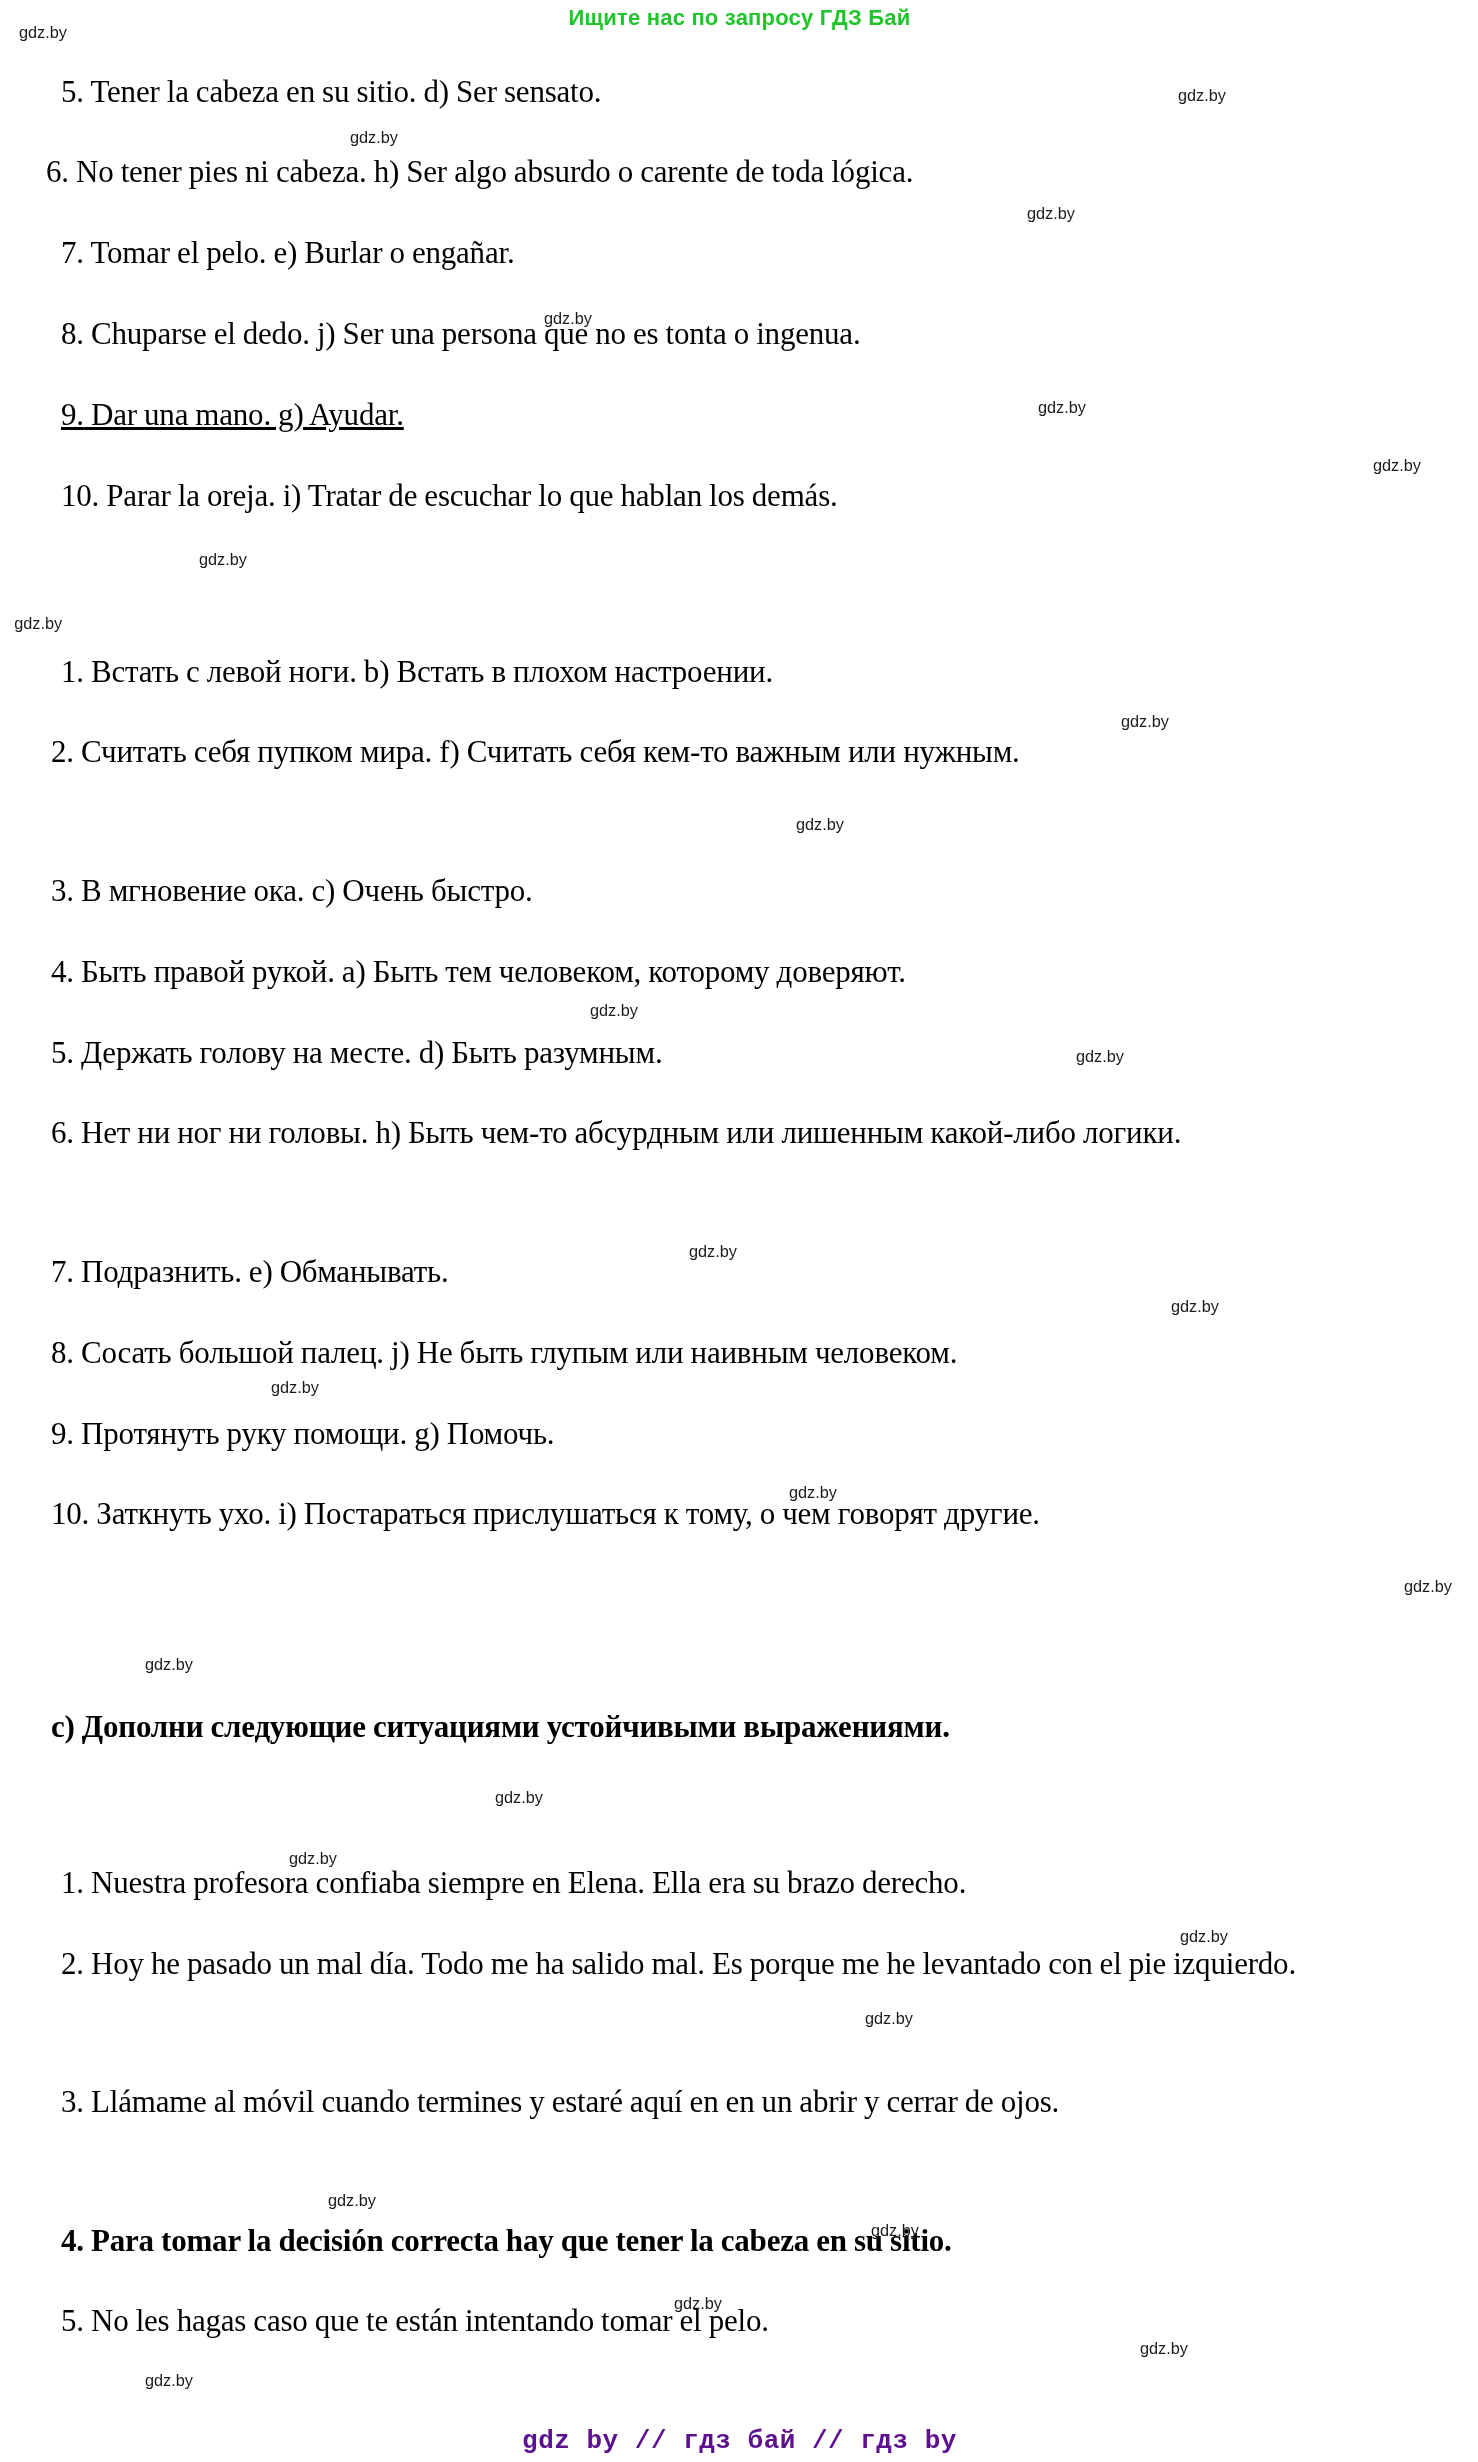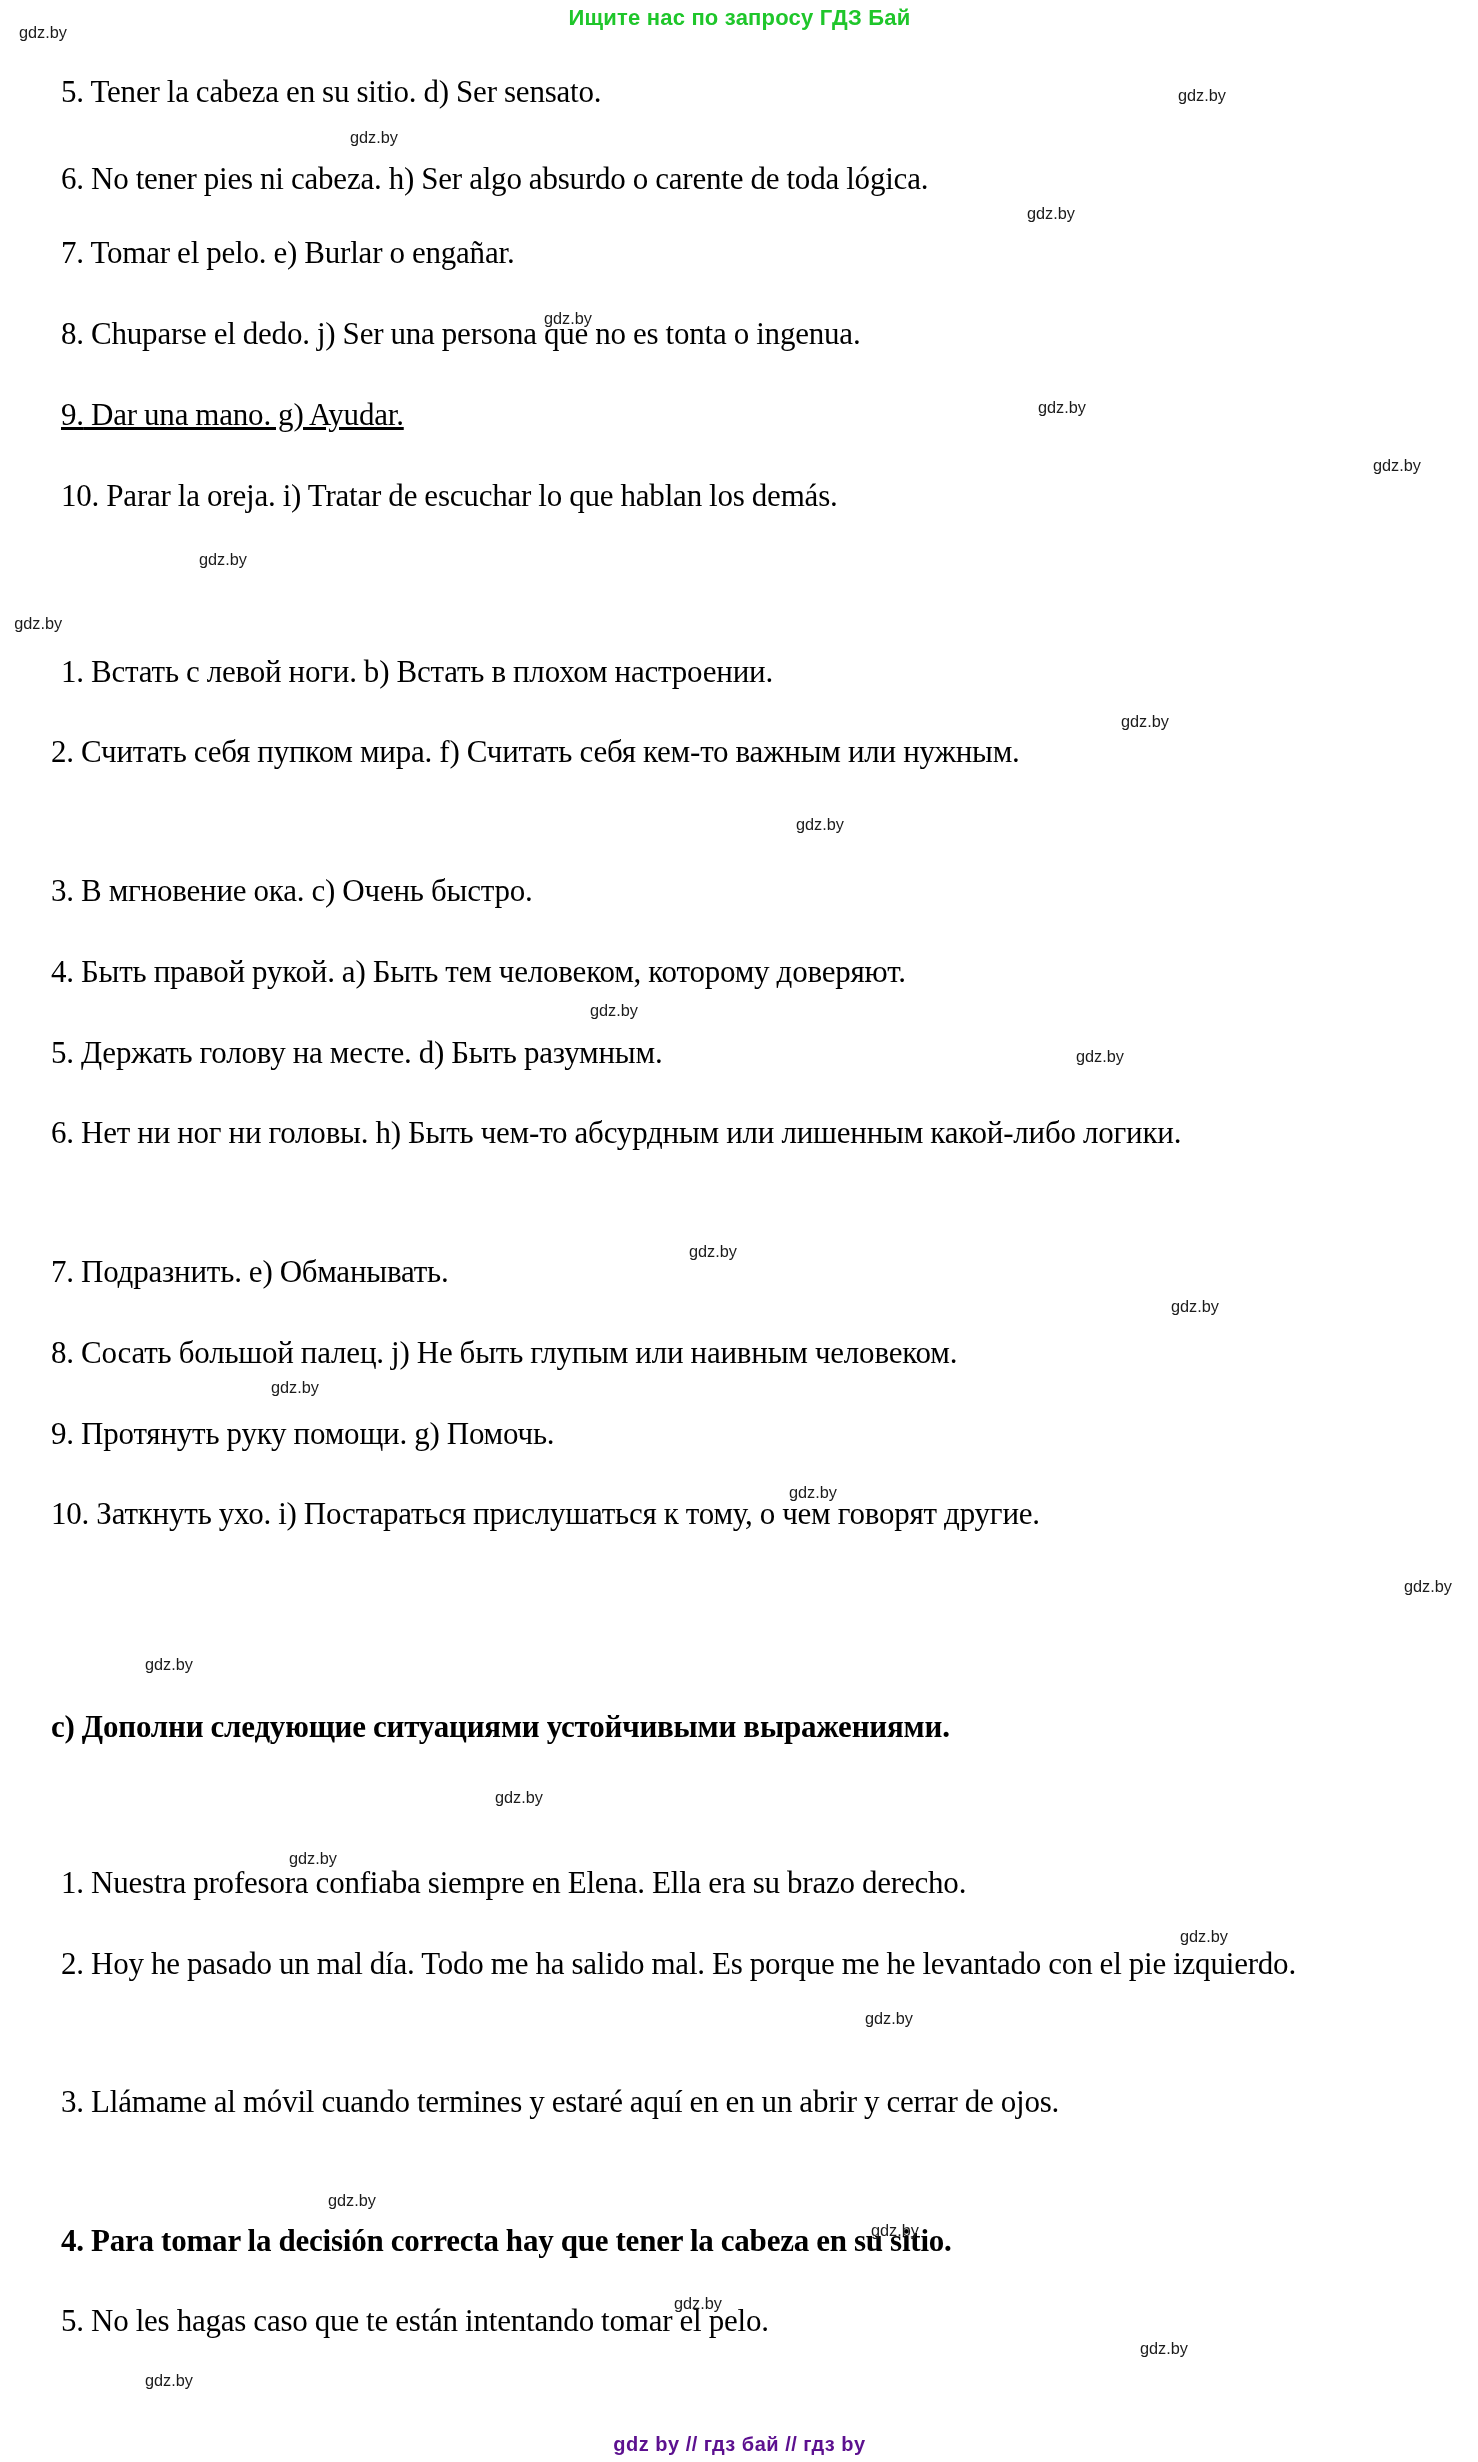--- a/index.html
+++ b/index.html
@@ -33,23 +33,23 @@
   }
 
   
   .promo-footer {
     position: absolute;
     bottom: 6.2px;
     left: 0;
     width: 1479px;
     text-align: center;
     color: #5C108F;
-    font-family: Liberation Sans, sans-serif;
+    font-family: Liberation Mono, monospace;
     font-weight: bold;
-    font-size: 20px;
+    font-size: 26px;
     letter-spacing: 0.5px;
     white-space: nowrap;
   }
 
   
   .content {
     position: absolute;
     left: 0;
     top: 0;
     width: 1479px;
@@ -81,21 +81,21 @@
 </head>
 <body>
 
 <div class="page">
 
   <div class="promo-header">Ищите нас по запросу ГДЗ Бай</div>
 
   <div class="content" id="content-root">
       <div class="para bold" style="left: 51px; top: 1707px; width: 1392px;">c) Дополни следующие ситуациями устойчивыми выражениями.</div>
       <div class="para" style="left: 61px; top: 72px; width: 1368px;"><span>5.</span><span> Tener la cabeza en su sitio. d) Ser sensato.</span></div>
-      <div class="para" style="left: 61px; top: 152px; width: 1400px; margin-top: 7px;"><span>6.</span><span> No tener pies ni cabeza. h) Ser algo absurdo o carente de toda lógica.</span></div>
+      <div class="para" style="left: 46px; top: 152px; width: 1400px;"><span>6.</span><span> No tener pies ni cabeza. h) Ser algo absurdo o carente de toda lógica.</span></div>
       <div class="para" style="left: 61px; top: 233px; width: 1368px;"><span>7.</span><span> Tomar el pelo. e) Burlar o engañar.</span></div>
       <div class="para" style="left: 61px; top: 314px; width: 1368px; font-family: Liberation Serif, serif;"><span>8.</span><span> Chuparse el dedo. j) Ser una persona que no es tonta o ingenua.</span></div>
       <div class="para" style="left: 61px; top: 395px; width: 1368px; text-decoration: underline;"><span>9.</span><span> Dar una mano. g) Ayudar.</span></div>
       <div class="para" style="left: 61px; top: 476px; width: 1368px;"><span>10.</span><span> Parar la oreja. i) Tratar de escuchar lo que hablan los demás.</span></div>
       <div class="para" style="left: 61px; top: 652px; width: 1368px; font-family: Liberation Serif, serif;"><span>1.</span><span> Встать с левой ноги. b) Встать в плохом настроении.</span></div>
       <div class="para" style="left: 51px; top: 732px; width: 1314px;"><span>2.</span><span> Считать себя пупком мира. f) Считать себя кем-то важным или нужным.</span></div>
       <div class="para" style="left: 51px; top: 871px; width: 1368px;"><span>3.</span><span> В мгновение ока. c) Очень быстро.</span></div>
       <div class="para" style="left: 51px; top: 952px; width: 1392px;"><span>4.</span><span> Быть правой рукой. a) Быть тем человеком, которому доверяют.</span></div>
       <div class="para" style="left: 51px; top: 1033px; width: 1368px;"><span>5.</span><span> Держать голову на месте. d) Быть разумным.</span></div>
       <div class="para" style="left: 51px; top: 1113px; width: 1314px;"><span>6.</span><span> Нет ни ног ни головы. h) Быть чем-то абсурдным или лишенным какой-либо логики.</span></div>

